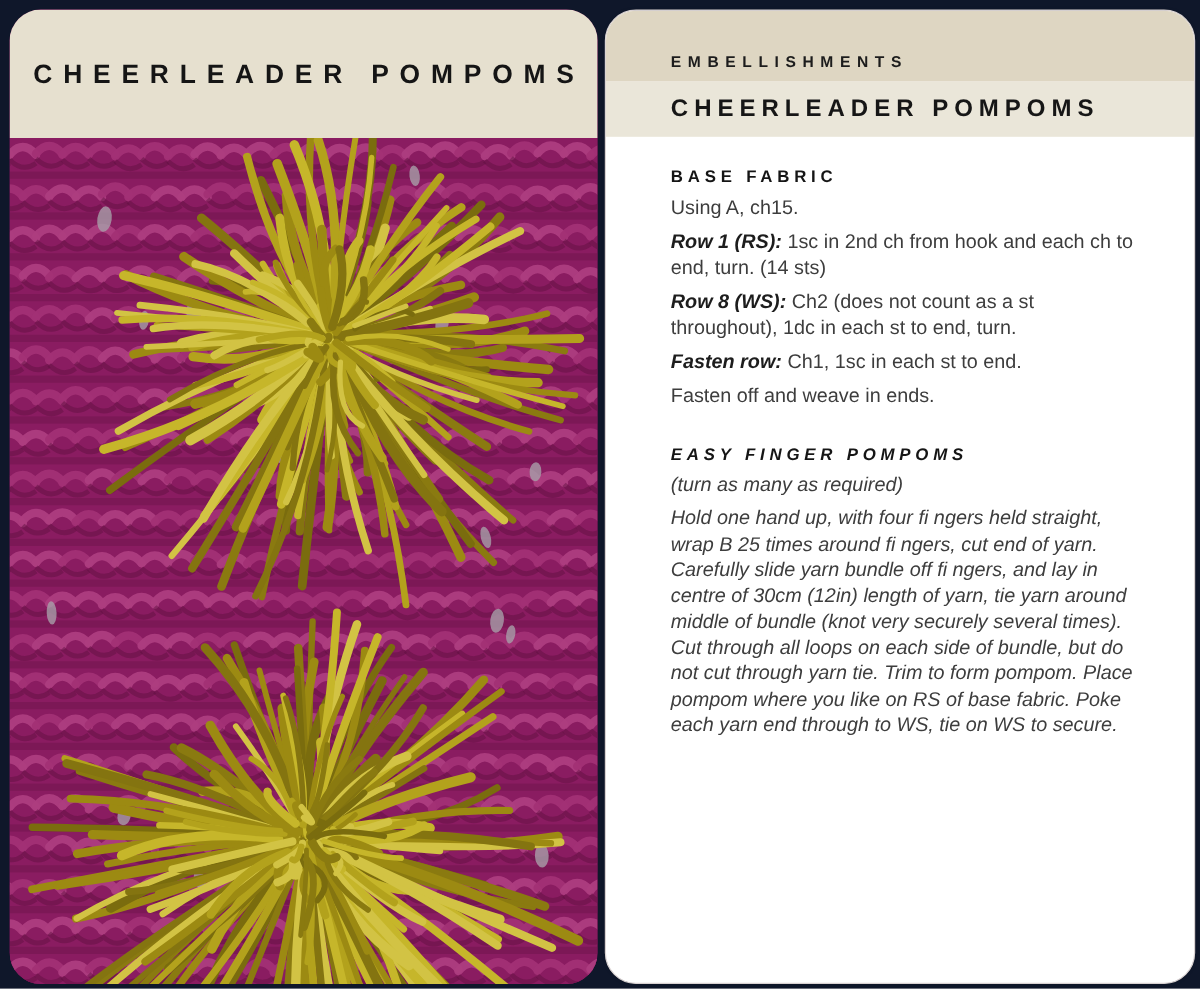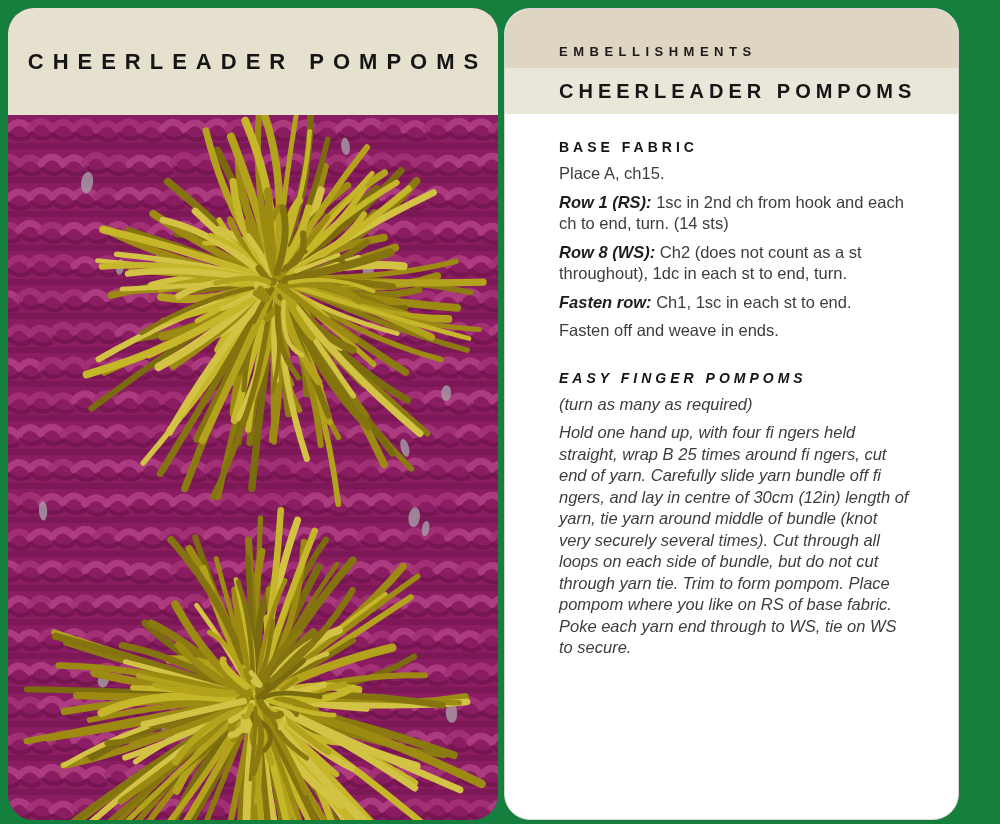--- a/index.html
+++ b/index.html
@@ -1,39 +1,39 @@
 <!DOCTYPE html>
 <html><head>
 <meta charset="utf-8">
 <style>
   html,body{margin:0;padding:0;background:#ffffff;}
   *{box-sizing:border-box;}
   .spread{
-    position:relative;width:1000px;height:824px;background:#15803d;overflow:hidden;
+    position:relative;width:1000px;height:824px;background:#0f172a;overflow:hidden;
     font-family:"Liberation Sans", sans-serif;
   }
   
   .page-left{
     position:absolute;left:8px;top:8px;width:490px;height:812px;
     border-radius:26px;overflow:hidden;background:#8a1c61;
   }
   .left-header{
     position:absolute;left:0;top:0;width:100%;height:107px;background:#e6e0cf;
     display:flex;align-items:center;justify-content:center;
   }
   .left-title{
     font-size:22px;font-weight:bold;letter-spacing:9px;color:#151515;
     text-indent:9px;white-space:nowrap;
   }
   .photo-wrap{
     position:absolute;left:0;top:107px;width:490px;height:705px;overflow:hidden;
   }
   
   .page-right{
-    position:absolute;left:504px;top:8px;width:455px;height:812px;
+    position:absolute;left:504px;top:8px;width:492px;height:812px;
     border-radius:26px;overflow:hidden;background:#ffffff;
     border:1px solid #d9d2d2;box-shadow:0 0 3px rgba(0,0,0,.06);
   }
   .band-kicker{
     height:59px;background:#ded6c2;
     display:flex;align-items:flex-end;padding:0 0 9px 54px;
   }
   .kicker-text{
     font-size:13px;font-weight:bold;letter-spacing:5.5px;color:#1c1c1c;white-space:nowrap;
   }
@@ -1564,21 +1564,21 @@
       <span class="kicker-text">EMBELLISHMENTS</span>
     </div>
     <div class="band-title">
       <span class="right-title">CHEERLEADER POMPOMS</span>
     </div>
 
     <div class="content">
 
       <div class="section">
         <h3 class="section-heading">BASE FABRIC</h3>
-        <p><span>Place A, ch15.</span></p>
+        <p><span>Using A, ch15.</span></p>
         <p><b>Row 1 (RS):</b><span> 1sc in 2nd ch from hook and each ch to end, turn. (14 sts)</span></p>
         <p><b>Row 8 (WS):</b><span> Ch2 (does not count as a st throughout), 1dc in each st to end, turn.</span></p>
         <p><b>Fasten row:</b><span> Ch1, 1sc in each st to end.</span></p>
         <p><span>Fasten off and weave in ends.</span></p>
       </div>
 
       <div class="section">
         <h3 class="section-heading">EASY FINGER POMPOMS</h3>
         <p><span>(turn as many as required)</span></p>
         <p><span>Hold one hand up, with four fi ngers held straight, wrap B 25 times around fi ngers, cut end of yarn. Carefully slide yarn bundle off fi ngers, and lay in centre of 30cm (12in) length of yarn, tie yarn around middle of bundle (knot very securely several times). Cut through all loops on each side of bundle, but do not cut through yarn tie. Trim to form pompom. Place pompom where you like on RS of base fabric. Poke each yarn end through to WS, tie on WS to secure.</span></p>

